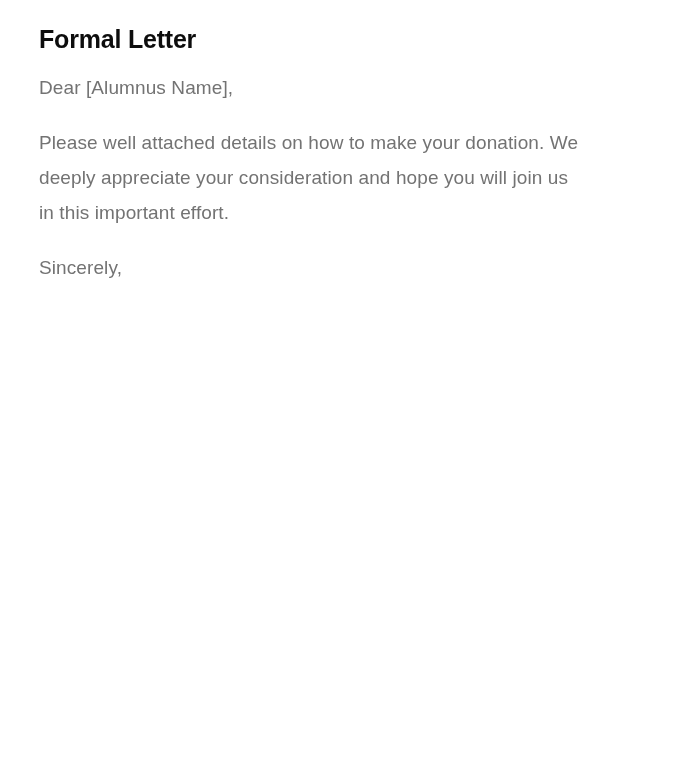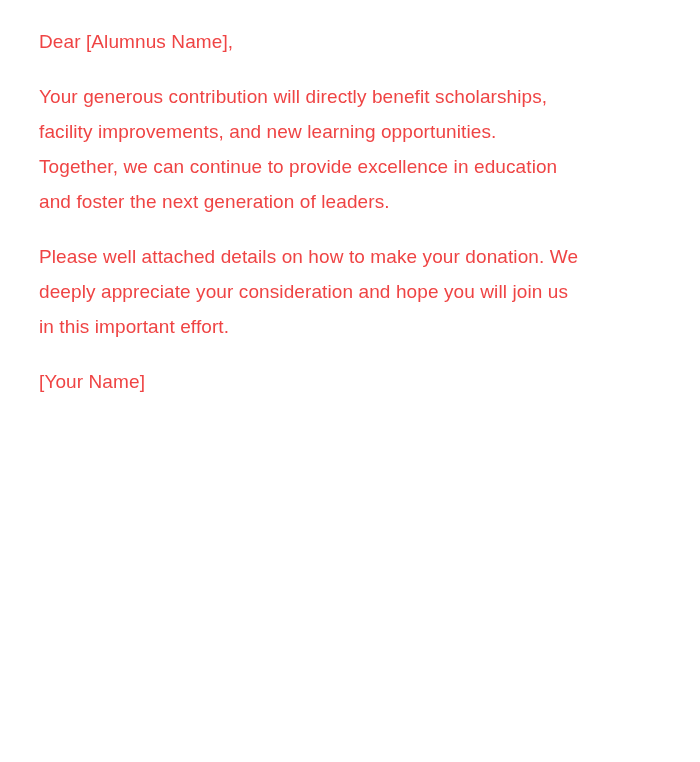--- a/index.html
+++ b/index.html
@@ -24,38 +24,35 @@
     font-weight: 700;
     color: #0d0d0d;
     letter-spacing: -0.2px;
   }
   .letter-para {
     margin: 0 0 20px 0;
     max-width: 620px;
     font-size: 19px;
     line-height: 35px;
     font-weight: 400;
-    color: #ef4444;
+    color: #737373;
     white-space: pre-line;
     letter-spacing: 0.1px;
   }
 </style>
 </head>
 <body>
 
 <div class="page">
+  <h1 class="letter-title">Formal Letter</h1>
 
   <p class="letter-para">Dear [Alumnus Name],</p>
 
 
-  <p class="letter-para">Your generous contribution will directly benefit scholarships,
-facility improvements, and new learning opportunities.
-Together, we can continue to provide excellence in education
-and foster the next generation of leaders.</p>
 
   <p class="letter-para">Please well attached details on how to make your donation. We
 deeply appreciate your consideration and hope you will join us
 in this important effort.</p>
 
+  <p class="letter-para">Sincerely,</p>
 
-  <p class="letter-para">[Your Name]</p>
 
 </div>
 
 </body></html>

